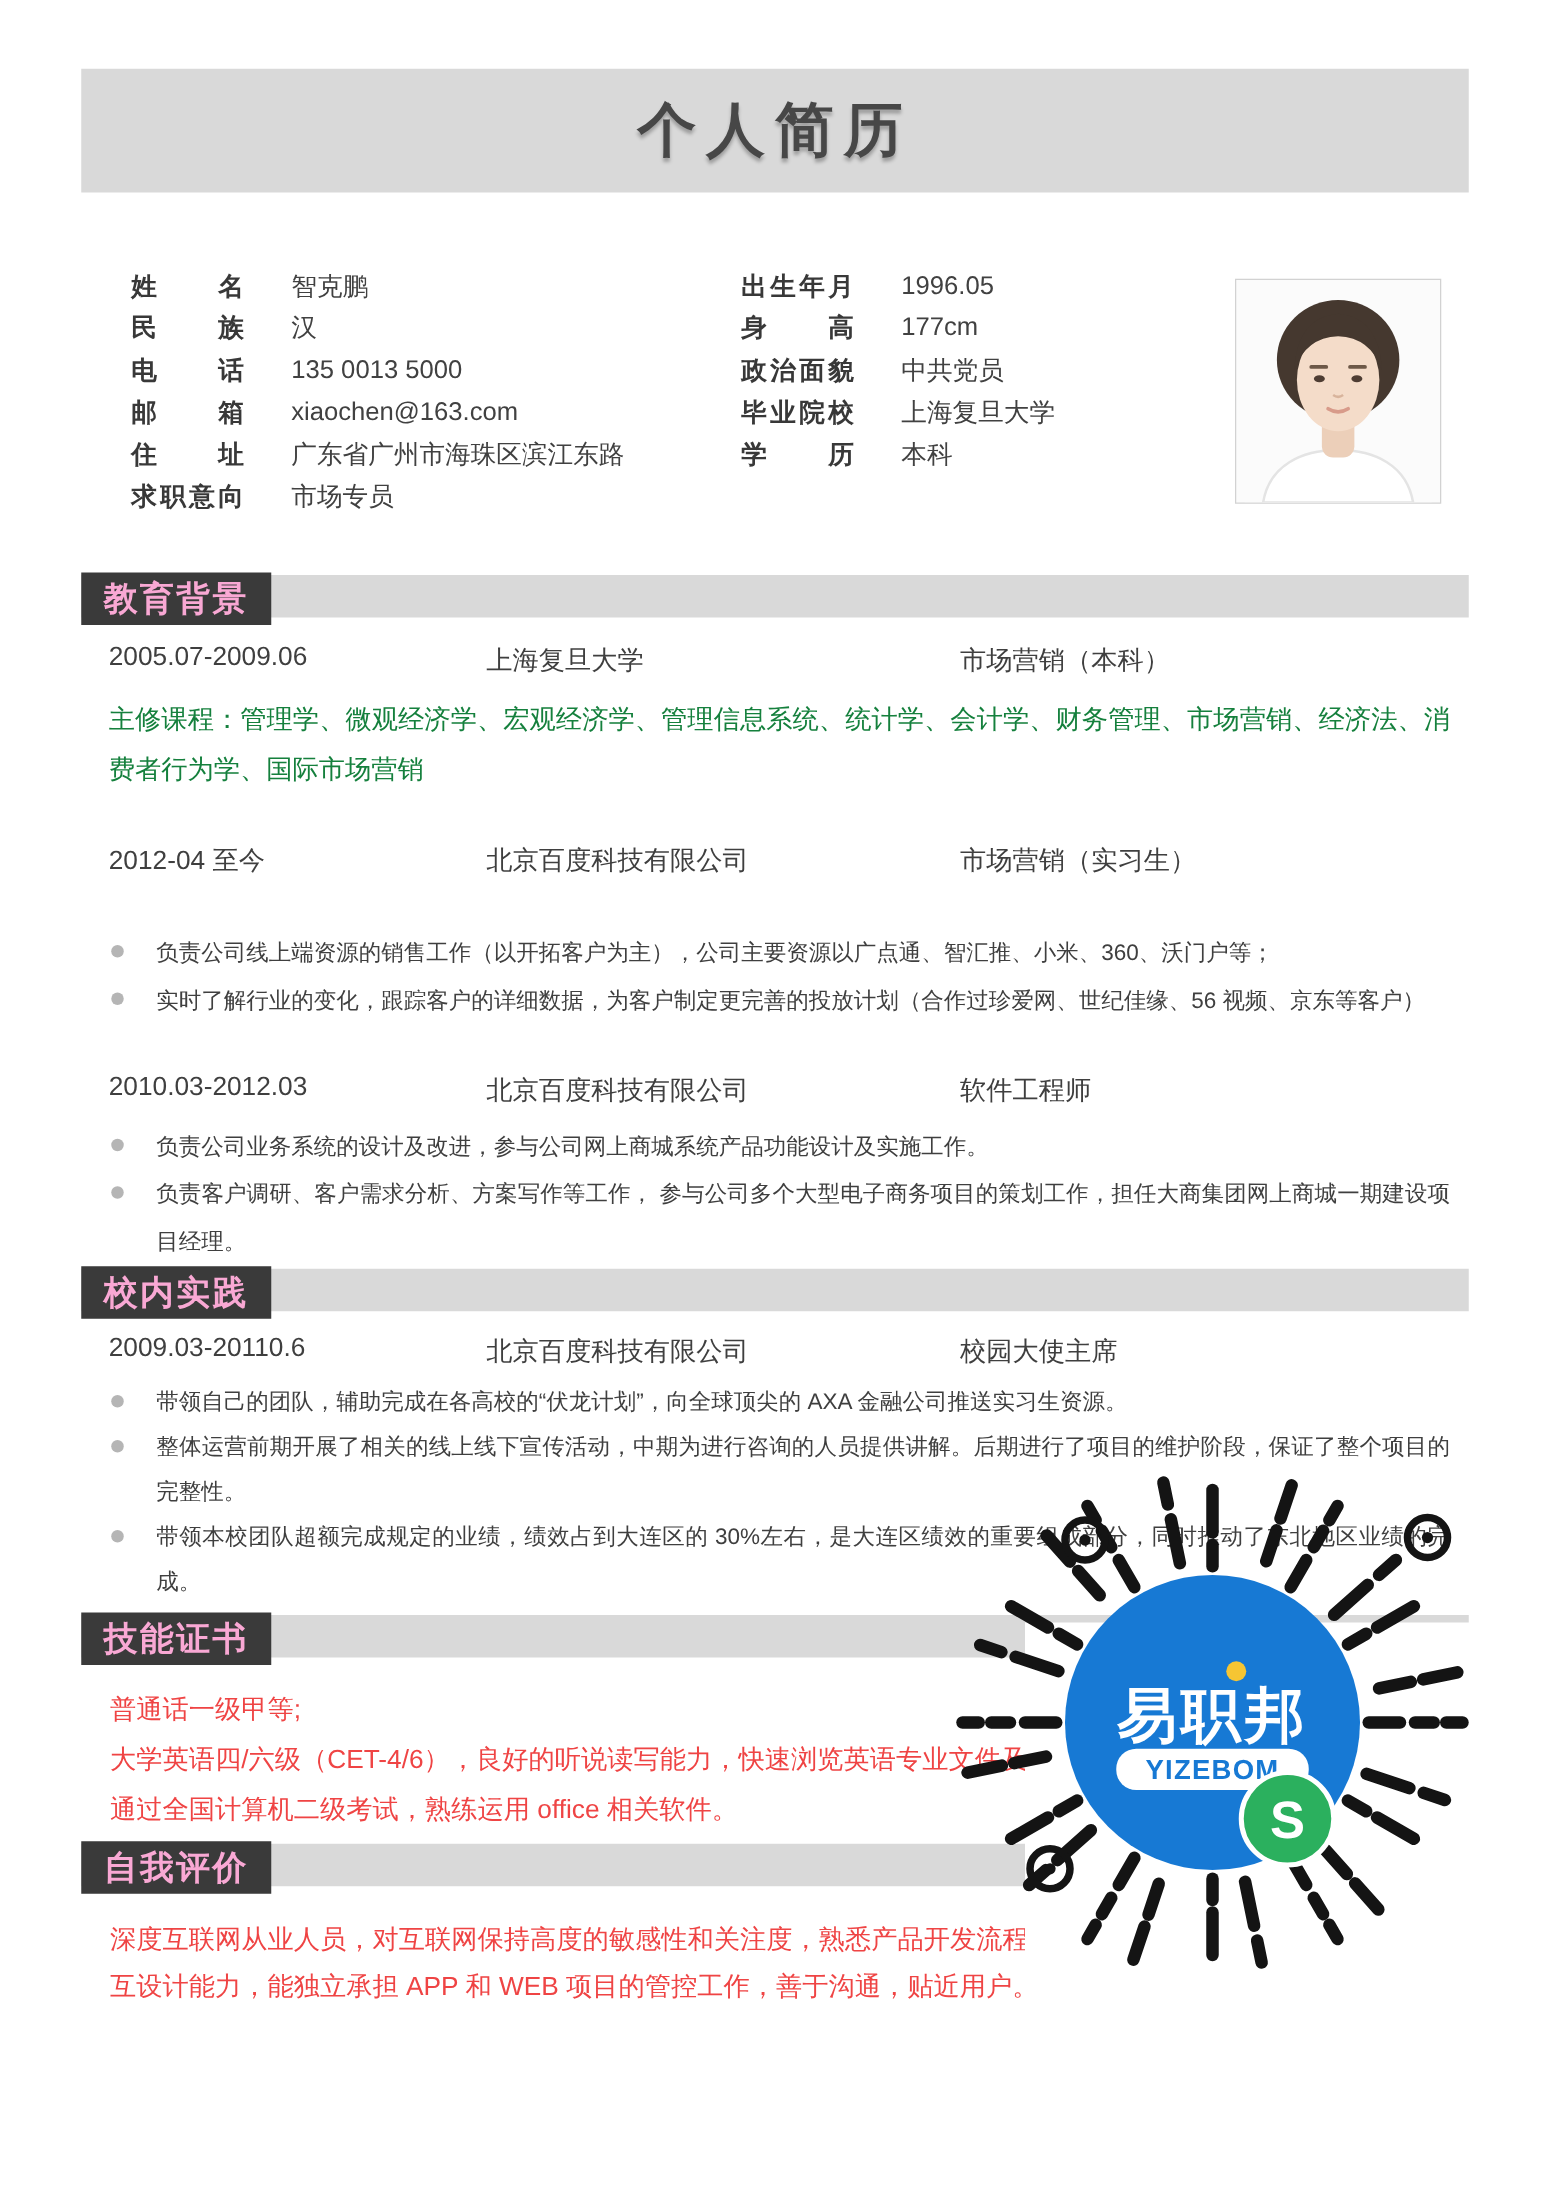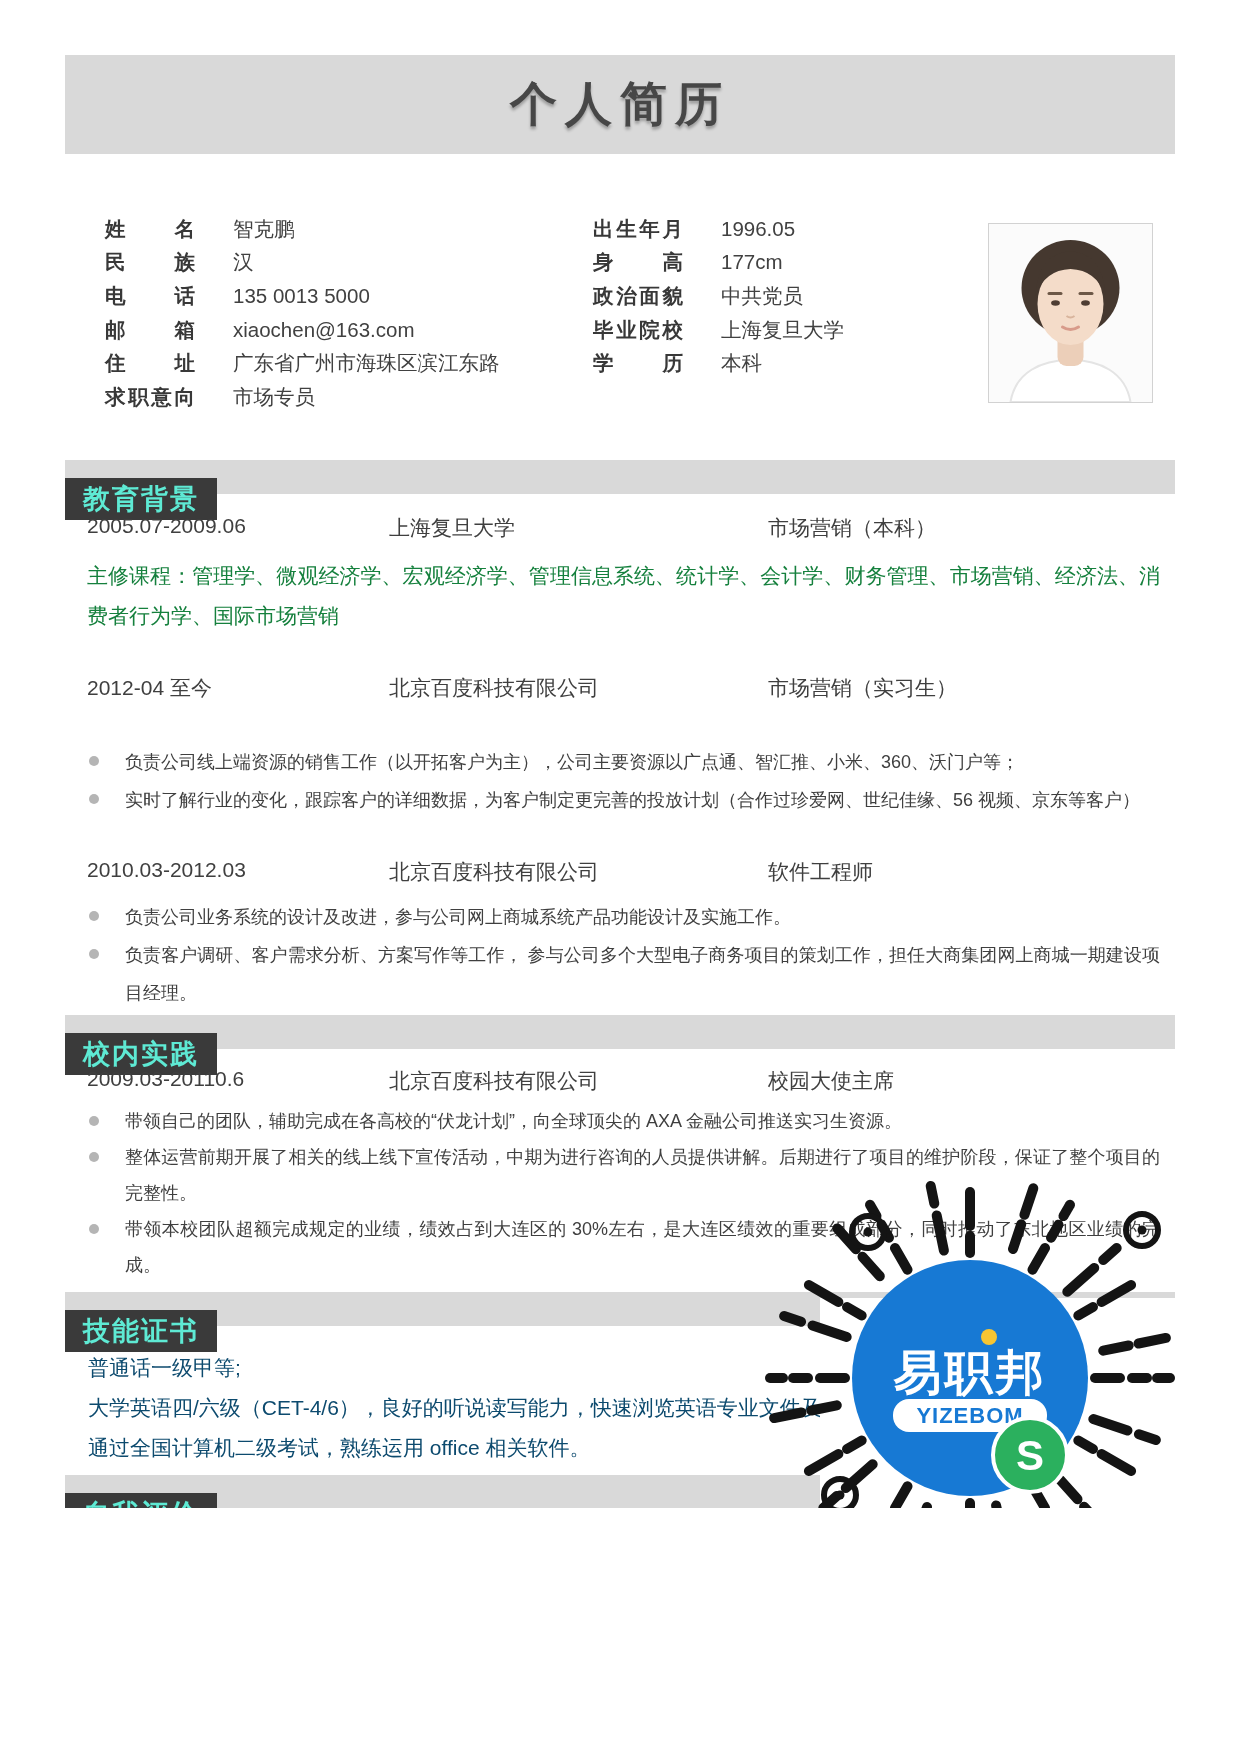--- a/index.html
+++ b/index.html
@@ -1,17 +1,17 @@
 <!DOCTYPE html>
 <html><head>
 <meta charset="utf-8">
 <style>
   html,body{margin:0;padding:0;background:#ffffff;}
   body{font-family:"Liberation Sans","DejaVu Sans",sans-serif;color:#3f3f3f;}
-  .page{position:relative;width:1239px;height:1508px;background:#fff;overflow:hidden;border-radius:19px;}
+  .page{position:relative;width:1239px;height:1753px;background:#fff;overflow:hidden;border-radius:19px;}
 
   
   .banner{position:absolute;left:65px;top:55px;width:1110px;height:99px;background:#d9d9d9;
           display:flex;align-items:center;justify-content:center;}
   .banner h1{margin:0;font-size:47px;font-weight:700;color:#474747;letter-spacing:8px;
              text-shadow:0 3px 3px rgba(0,0,0,0.28);}
 
   
   .info-col{position:absolute;top:212px;font-size:20.5px;}
   .info-left{left:105px;width:420px;}
@@ -21,40 +21,40 @@
        text-align:justify;text-align-last:justify;font-family:Liberation Serif, serif;-moz-text-align-last:justify;}
   .val{margin-left:38px;color:#414141;white-space:nowrap;text-align:center;}
 
   
   .photo{position:absolute;left:988px;top:223px;width:165px;height:180px;background:#fbfbfb;
          border:1px solid #d2d2d2;box-sizing:border-box;overflow:hidden;}
 
   
   .sec{position:absolute;left:65px;width:1110px;height:42px;}
   .sec .bar{position:absolute;left:0;top:2px;width:1110px;height:34px;background:#d9d9d9;}
-  .sec .box{position:absolute;left:0;top:0;height:42px;background:#3a3a3a;color:#5eead4;
+  .sec .box{position:absolute;left:0;top:0;height:42px;background:#3a3a3a;color:#f9a8d4;
             font-size:27px;font-weight:600;display:flex;align-items:center;
-            padding:0 18px;letter-spacing:2px;margin-top:20px;}
+            padding:0 18px;letter-spacing:2px;}
 
   
   .entry-row{position:absolute;left:87px;width:1073px;display:grid;
              grid-template-columns:289px 366px 1fr;font-size:21px;color:#3f3f3f;gap:13px;}
   .entry-row span{white-space:nowrap;}
 
   .para{position:absolute;left:87px;width:1073px;font-size:21px;line-height:40px;
         text-align:justify;color:#15803d;}
 
   .bullets{position:absolute;left:87px;width:1073px;}
   .bullet{position:relative;padding-left:38px;font-size:18px;line-height:38px;
           text-align:justify;color:#3f3f3f;}
   .bullets.tight .bullet{line-height:36px;}
   .bullet .dot{position:absolute;left:2px;top:13px;width:10px;height:10px;border-radius:50%;
                background:#b5b5b5;}
 
-  .line-block{position:absolute;left:88px;font-size:21px;color:#0c4a6e;}
+  .line-block{position:absolute;left:88px;font-size:21px;color:#ef4444;}
   .line-block div{height:40px;line-height:40px;white-space:nowrap;}
   .line-block.self div{height:38px;line-height:38px;}
 
   
   .qr{position:absolute;left:755px;top:1165px;width:440px;height:465px;z-index:6;}
 </style>
 </head>
 <body>
 
 <div class="page">

